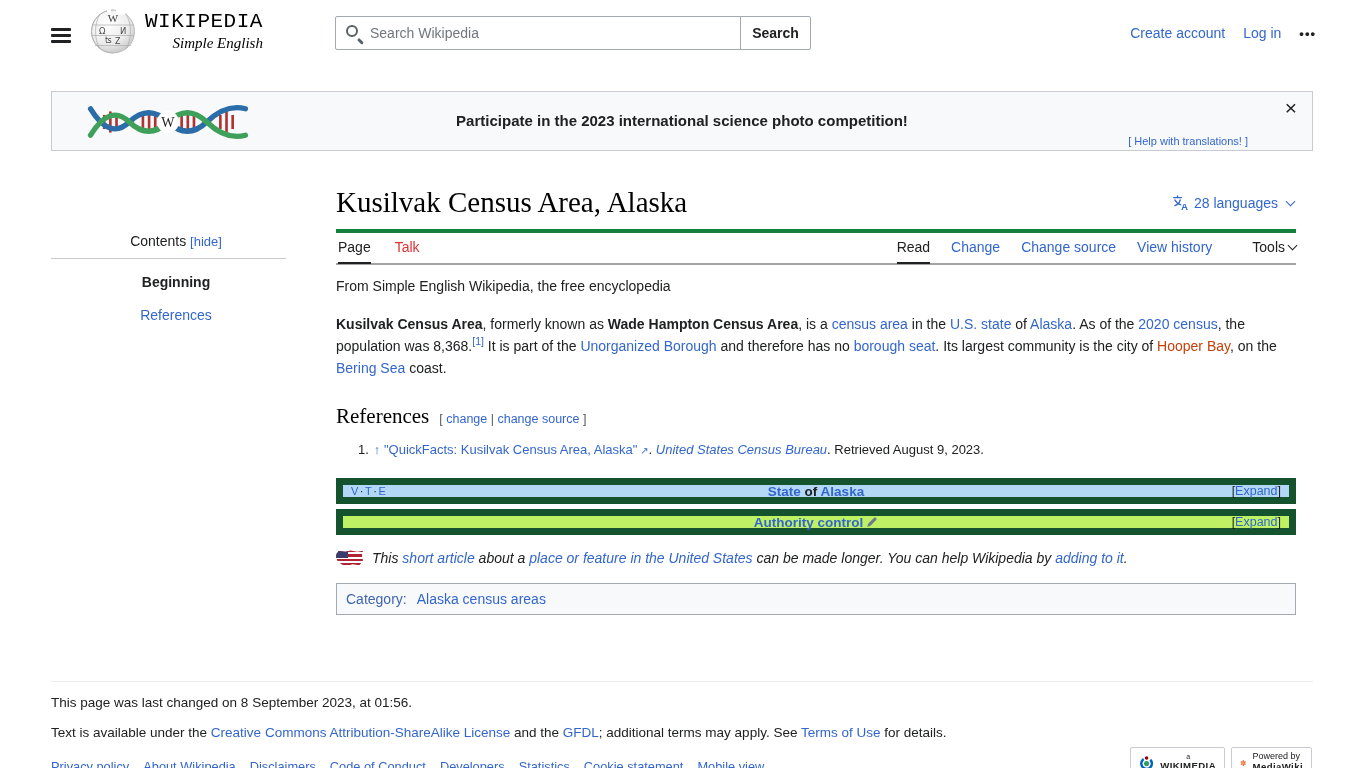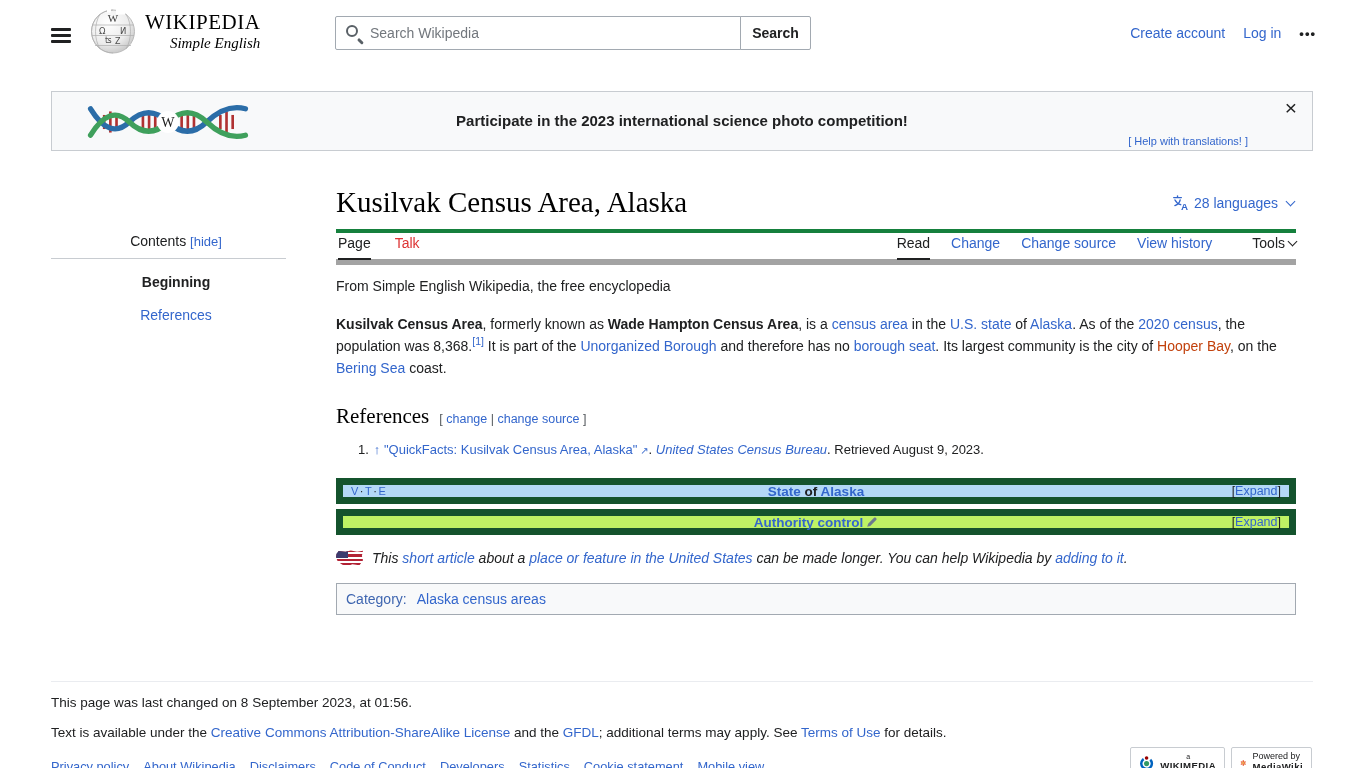--- a/index.html
+++ b/index.html
@@ -15,21 +15,21 @@
   .i  { font-style:italic; }
   .mt { color:#54595d; }
   .sup { vertical-align:super; font-size:10.5px; line-height:0; }
   .ext { font-size:10px; }
 
   
   .header { position:absolute; top:0; left:0; width:1366px; height:66px; background:#fff; }
   .hamburger { position:absolute; left:47px; top:23px; width:28px; height:22px; padding:2px 4px; }
   .hamburger span { display:block; width:20px; height:2.6px; background:#202122; border-radius:1px; margin:3.4px 0; }
   .logo { position:absolute; left:90px; top:8px; display:flex; align-items:center; gap:9px; }
-  .wordmark { font-family:Liberation Serif, serif; font-size:21px; letter-spacing:0.5px; color:#000; line-height:1.05;text-align:center; }
+  .wordmark { font-family:Liberation Mono, monospace; font-size:21px; letter-spacing:0.5px; color:#000; line-height:1.05;text-align:center; }
   .tagline  { font-family:"Liberation Serif", serif; font-style:italic; font-size:15px; color:#000; text-align:right; margin-top:1px; }
   .searchbar { position:absolute; left:335px; top:16px; height:34px; display:flex; }
   .search-input-wrap { position:relative; width:406px; height:34px; }
   .search-input-wrap input {
     width:100%; height:100%; border:1px solid #a2a9b1; border-radius:2px 0 0 2px;
     padding:0 8px 0 34px; font-size:14px; font-family:"Liberation Sans",sans-serif; color:#202122; outline:none;
   }
   .search-input-wrap input::placeholder { color:#72777d; }
   .search-icon { position:absolute; left:11px; top:9px; width:12px; height:12px; border:2px solid #596066; border-radius:50%; }
   .search-icon::after { content:""; position:absolute; left:11px; top:11px; width:2.6px; height:7px; background:#596066; transform:rotate(-45deg); border-radius:2px; }
@@ -59,21 +59,21 @@
   .toc-item { margin-top:13px; padding:2px 0; }
   .toc-item.active { font-weight:bold; color:#202122; }
   .toc-item.link { color:#3366cc; }
 
   
   .content { position:absolute; left:336px; top:184px; width:960px; }
   .title-row { position:relative; border-bottom:4px solid #15803d; padding-bottom:9px; }
   h1.title { font-family:"Liberation Serif", serif; font-weight:normal; font-size:29px; color:#000; line-height:1.25; }
   .lang-btn { position:absolute; right:2px; top:10px; display:flex; align-items:center; gap:5px; color:#3366cc; font-size:14px; font-weight:500; }
   .chev { display:inline-block; width:7px; height:7px; border-right:1.7px solid currentColor; border-bottom:1.7px solid currentColor; transform:rotate(45deg); margin-left:4px; margin-top:-3px; }
-  .tab-row { position:relative; height:32px; border-bottom:6px solid #a3a3a3; }
+  .tab-row { position:relative; height:32px; border-bottom:2px solid #a3a3a3; }
   .tabs-left { position:absolute; left:2px; bottom:-1px; display:flex; gap:24px; }
   .tabs-right { position:absolute; right:0; bottom:-1px; display:flex; gap:21px; align-items:flex-end; }
   .tab { font-size:14px; padding:6px 0 9px 0; color:#3366cc; }
   .tab.active { color:#202122; border-bottom:2px solid #202122; padding-bottom:7px; }
   .tab.red { color:#dd3333; }
   .tab.dark { color:#202122; display:flex; align-items:center;margin-left:19px; }
   .site-sub { margin-top:13px; font-size:14px; color:#202122; }
   .para { margin-top:19px; font-size:14px; line-height:22px; color:#202122; }
   .h2-row { margin-top:25px; display:flex; align-items:baseline; }
   h2.refs { font-family:"Liberation Serif", serif; font-weight:normal; font-size:21px; color:#000; }

